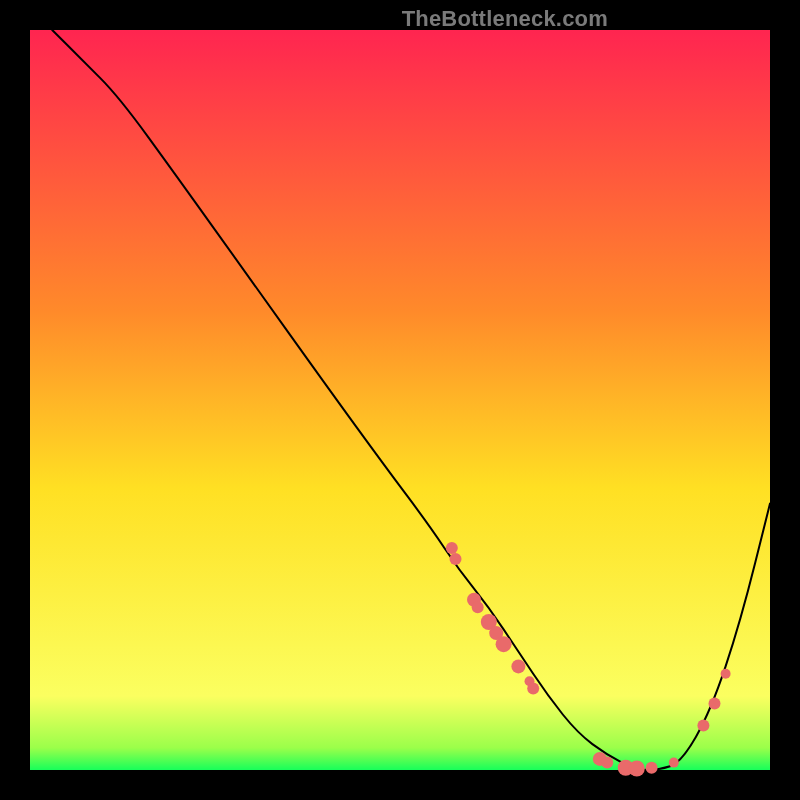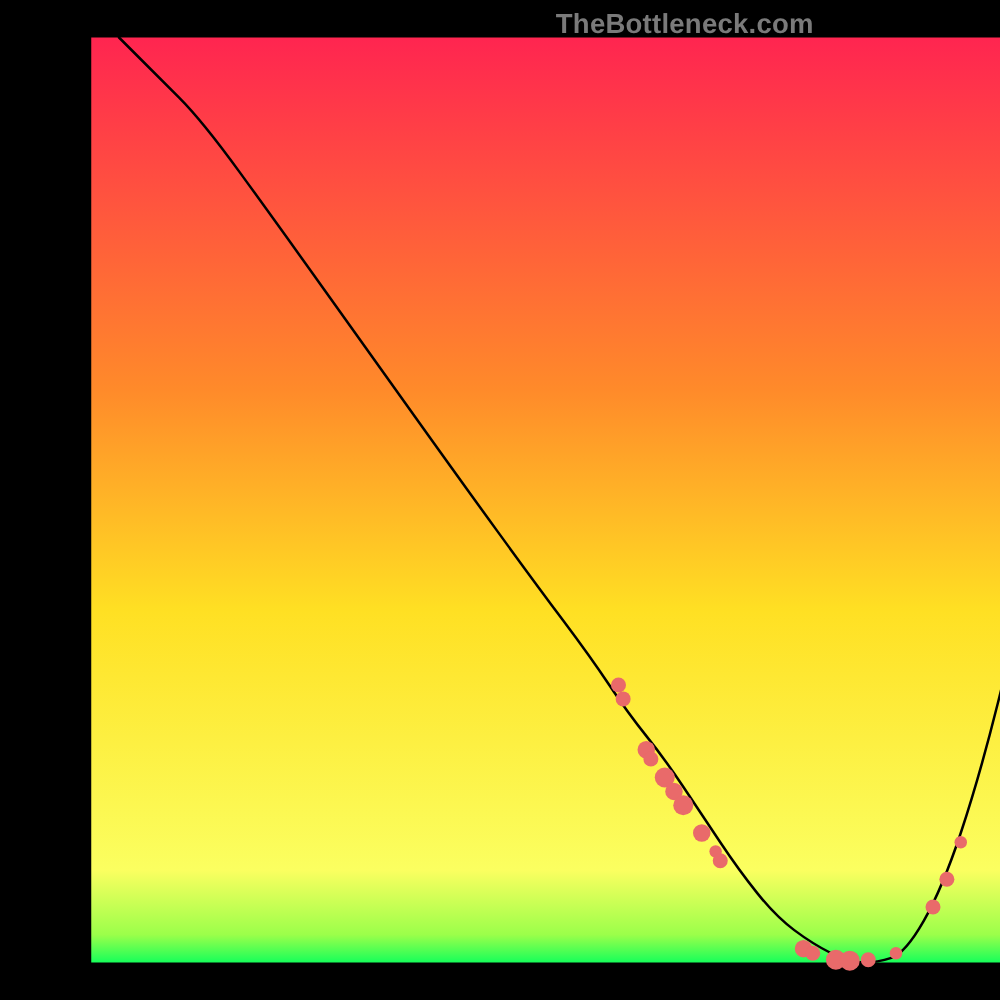--- a/index.html
+++ b/index.html
@@ -7,21 +7,20 @@
     padding: 0;
     width: 800px;
     height: 800px;
     background: #000;
     overflow: hidden;
   }
   .wrap {
     position: relative;
     width: 640px;
     height: 800px;
-    margin-left: 43px;
   }
   .plot {
     position: absolute;
     left: 30px;
     top: 30px;
     width: 740px;
     height: 740px;
     
   }
   .watermark {

